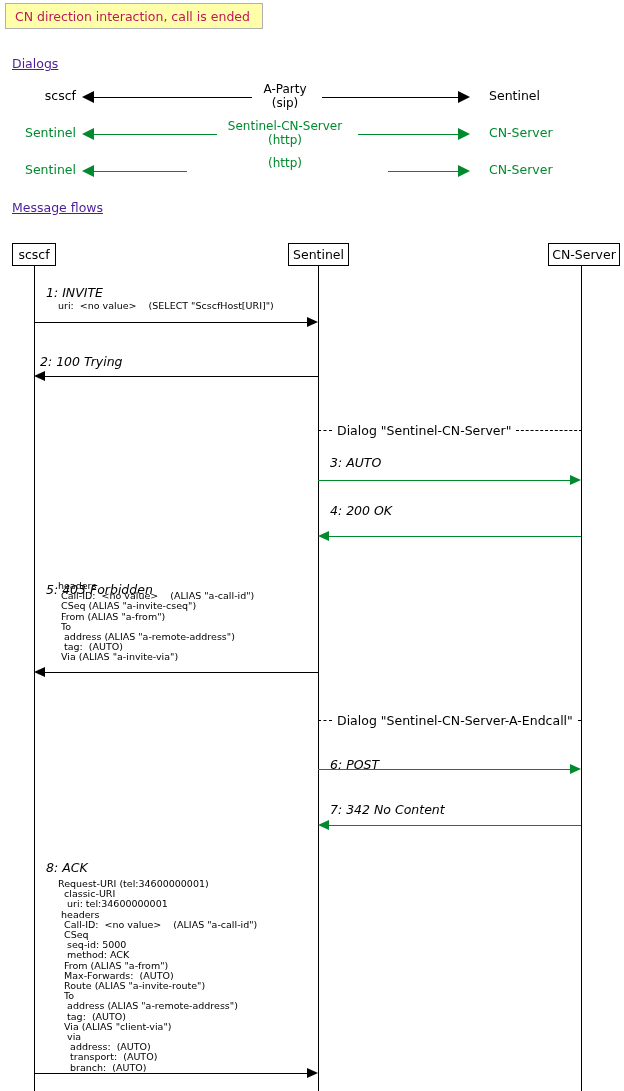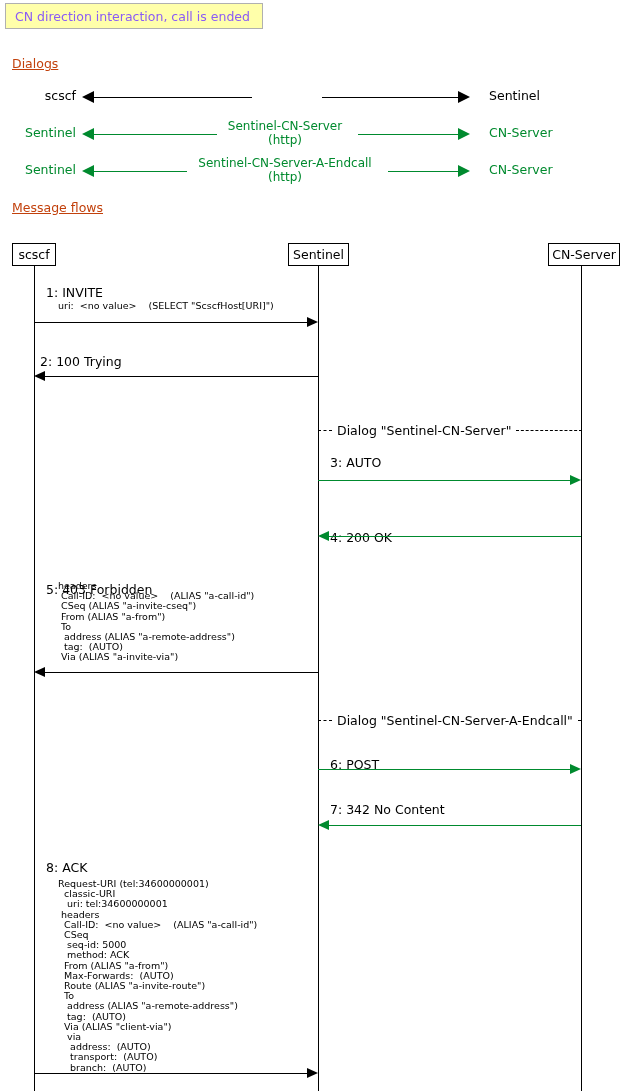--- a/index.html
+++ b/index.html
@@ -24,29 +24,29 @@
     top: 3px;
     width: 258px;
     height: 26px;
     background: #ffffaa;
     border: 1px solid #b0b0b0;
     box-sizing: border-box;
     display: flex;
     align-items: center;
     padding-left: 9px;
     font-size: 12.5px;
-    color: #8b5cf6;
+    color: #be185d;
     white-space: nowrap;
   }
 
   
   .section-heading {
     position: absolute;
     font-size: 12.5px;
-    color: #c2410c;
+    color: #4c1d95;
     text-decoration: underline;
     white-space: nowrap;
   }
 
   
   .dialogs {
     position: absolute;
     left: 0;
     top: 82px;
     width: 624px;
@@ -141,20 +141,21 @@
   .msg-arrow.right { border-left: 11px solid #000; }
   .msg-arrow.left  { border-right: 11px solid #000; }
   .msg-arrow.right.green { border-left-color: #008a2e; }
   .msg-arrow.left.green  { border-right-color: #008a2e; }
 
   .msg-label {
     position: absolute;
     font-size: 12.5px;
     white-space: nowrap;
     z-index: 2;
+    font-style: italic;
   }
   .msg-detail {
     position: absolute;
     font-size: 9.5px;
     line-height: 10.2px;
     white-space: pre;
     z-index: 2;
   }
 
   
@@ -185,20 +186,24 @@
 </div>
 
 <div class="section-heading" style="left:12px; top:56px;">Dialogs</div>
 
 <div class="dialogs">
 
   <div class="dialog-row">
     <div class="dialog-end left" style="left:0px; width:76px;">scscf</div>
     <span class="arrow-head left" style="left:82px;"></span>
     <div class="dline" style="left:94px; width:158px;"></div>
+    <div class="dialog-label" style="left:232px; width:106px;">
+      <div>A-Party</div>
+      <div>(sip)</div>
+    </div>
     <div class="dline" style="left:322px; width:136px;"></div>
     <span class="arrow-head right" style="left:458px;"></span>
     <div class="dialog-end right" style="left:489px; width:120px;">Sentinel</div>
   </div>
 
   <div class="dialog-row">
     <div class="dialog-end left green-txt" style="left:0px; width:76px;">Sentinel</div>
     <span class="arrow-head left green" style="left:82px;"></span>
     <div class="dline green" style="left:94px; width:123px;"></div>
     <div class="dialog-label green-txt" style="left:217px; width:136px;">
@@ -208,21 +213,20 @@
     <div class="dline green" style="left:358px; width:100px;"></div>
     <span class="arrow-head right green" style="left:458px;"></span>
     <div class="dialog-end right green-txt" style="left:489px; width:120px;">CN-Server</div>
   </div>
 
   <div class="dialog-row">
     <div class="dialog-end left green-txt" style="left:0px; width:76px;">Sentinel</div>
     <span class="arrow-head left green" style="left:82px;"></span>
     <div class="dline green" style="left:94px; width:93px;"></div>
     <div class="dialog-label green-txt" style="left:187px; width:196px;">
-      <div>Sentinel-CN-Server-A-Endcall</div>
       <div>(http)</div>
     </div>
     <div class="dline green" style="left:388px; width:70px;"></div>
     <span class="arrow-head right green" style="left:458px;"></span>
     <div class="dialog-end right green-txt" style="left:489px; width:120px;">CN-Server</div>
   </div>
 
 </div>
 
 <div class="section-heading" style="left:12px; top:200px;">Message flows</div>
@@ -255,21 +259,21 @@
   <div class="separator" style="left:318px; width:264px; top:183px;">
     <span class="dash" style="width:14px;"></span>
     <span class="sep-text">Dialog "Sentinel-CN-Server"</span>
     <span class="dash grow"></span>
   </div>
 
   <div class="msg-label" style="left:330px; top:215px;">3: AUTO</div>
   <div class="msg-line green" style="left:318px; width:253px; top:240px;"></div>
   <span class="msg-arrow right green" style="left:570px; top:235px;"></span>
 
-  <div class="msg-label" style="left:330px; top:290px;">4: 200 OK</div>
+  <div class="msg-label" style="left:330px; top:263px;">4: 200 OK</div>
   <div class="msg-line green" style="left:329px; width:252px; top:296px;"></div>
   <span class="msg-arrow left green" style="left:318px; top:291px;"></span>
 
   <div class="msg-label" style="left:46px; top:342px;">5: 403 Forbidden</div>
   <div class="msg-detail" style="left:58px; top:341px;">headers
  Call-ID:  &lt;no value&gt;    (ALIAS "a-call-id")
  CSeq (ALIAS "a-invite-cseq")
  From (ALIAS "a-from")
  To
   address (ALIAS "a-remote-address")

